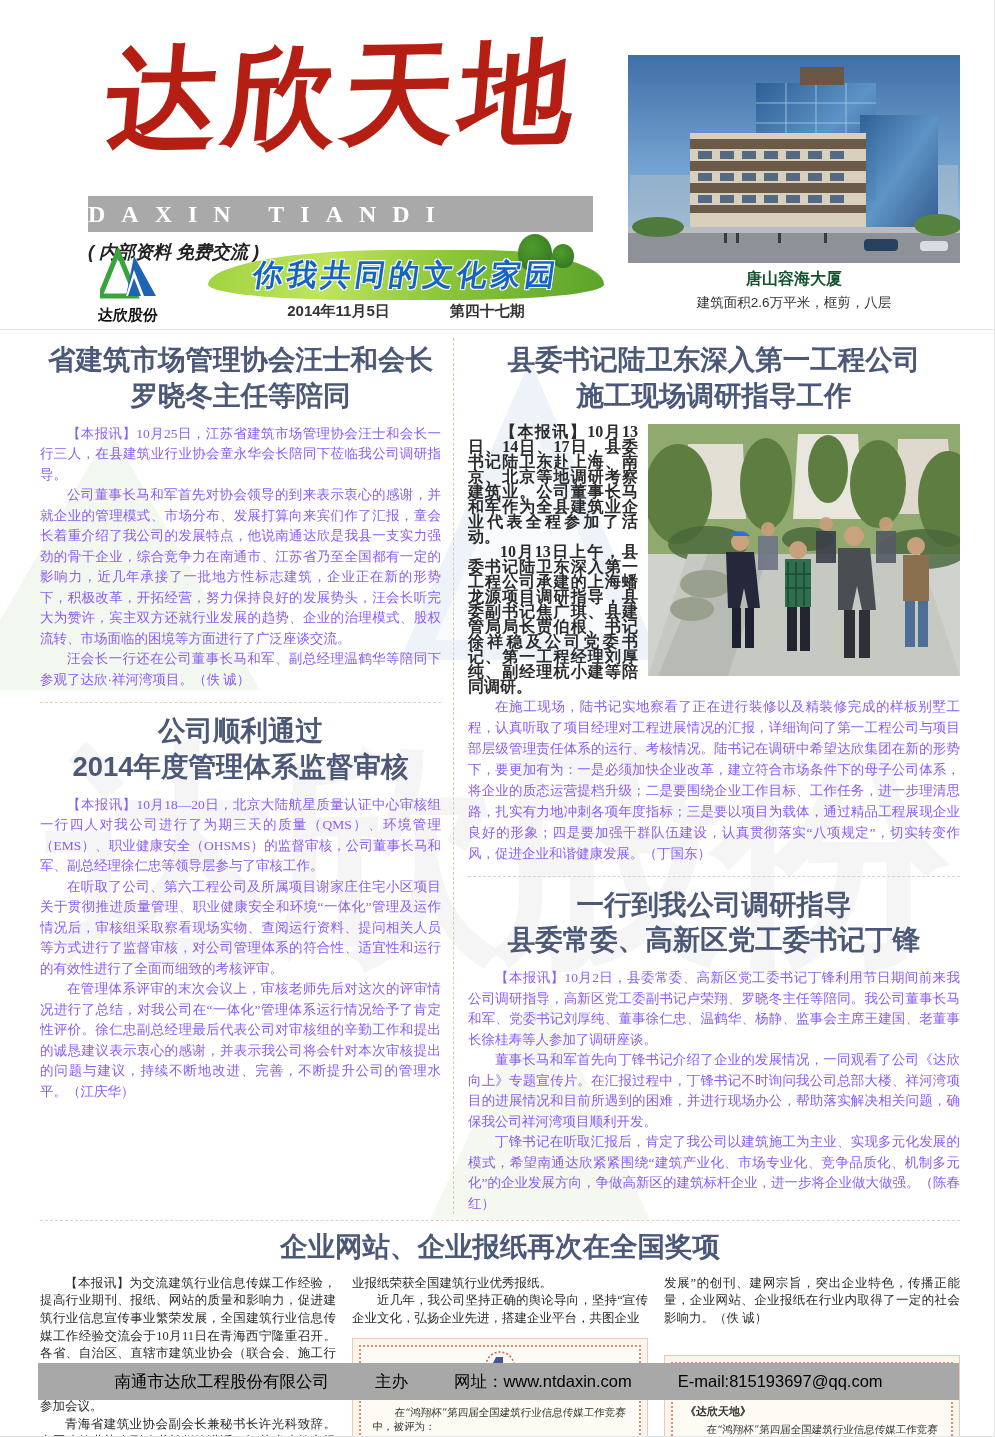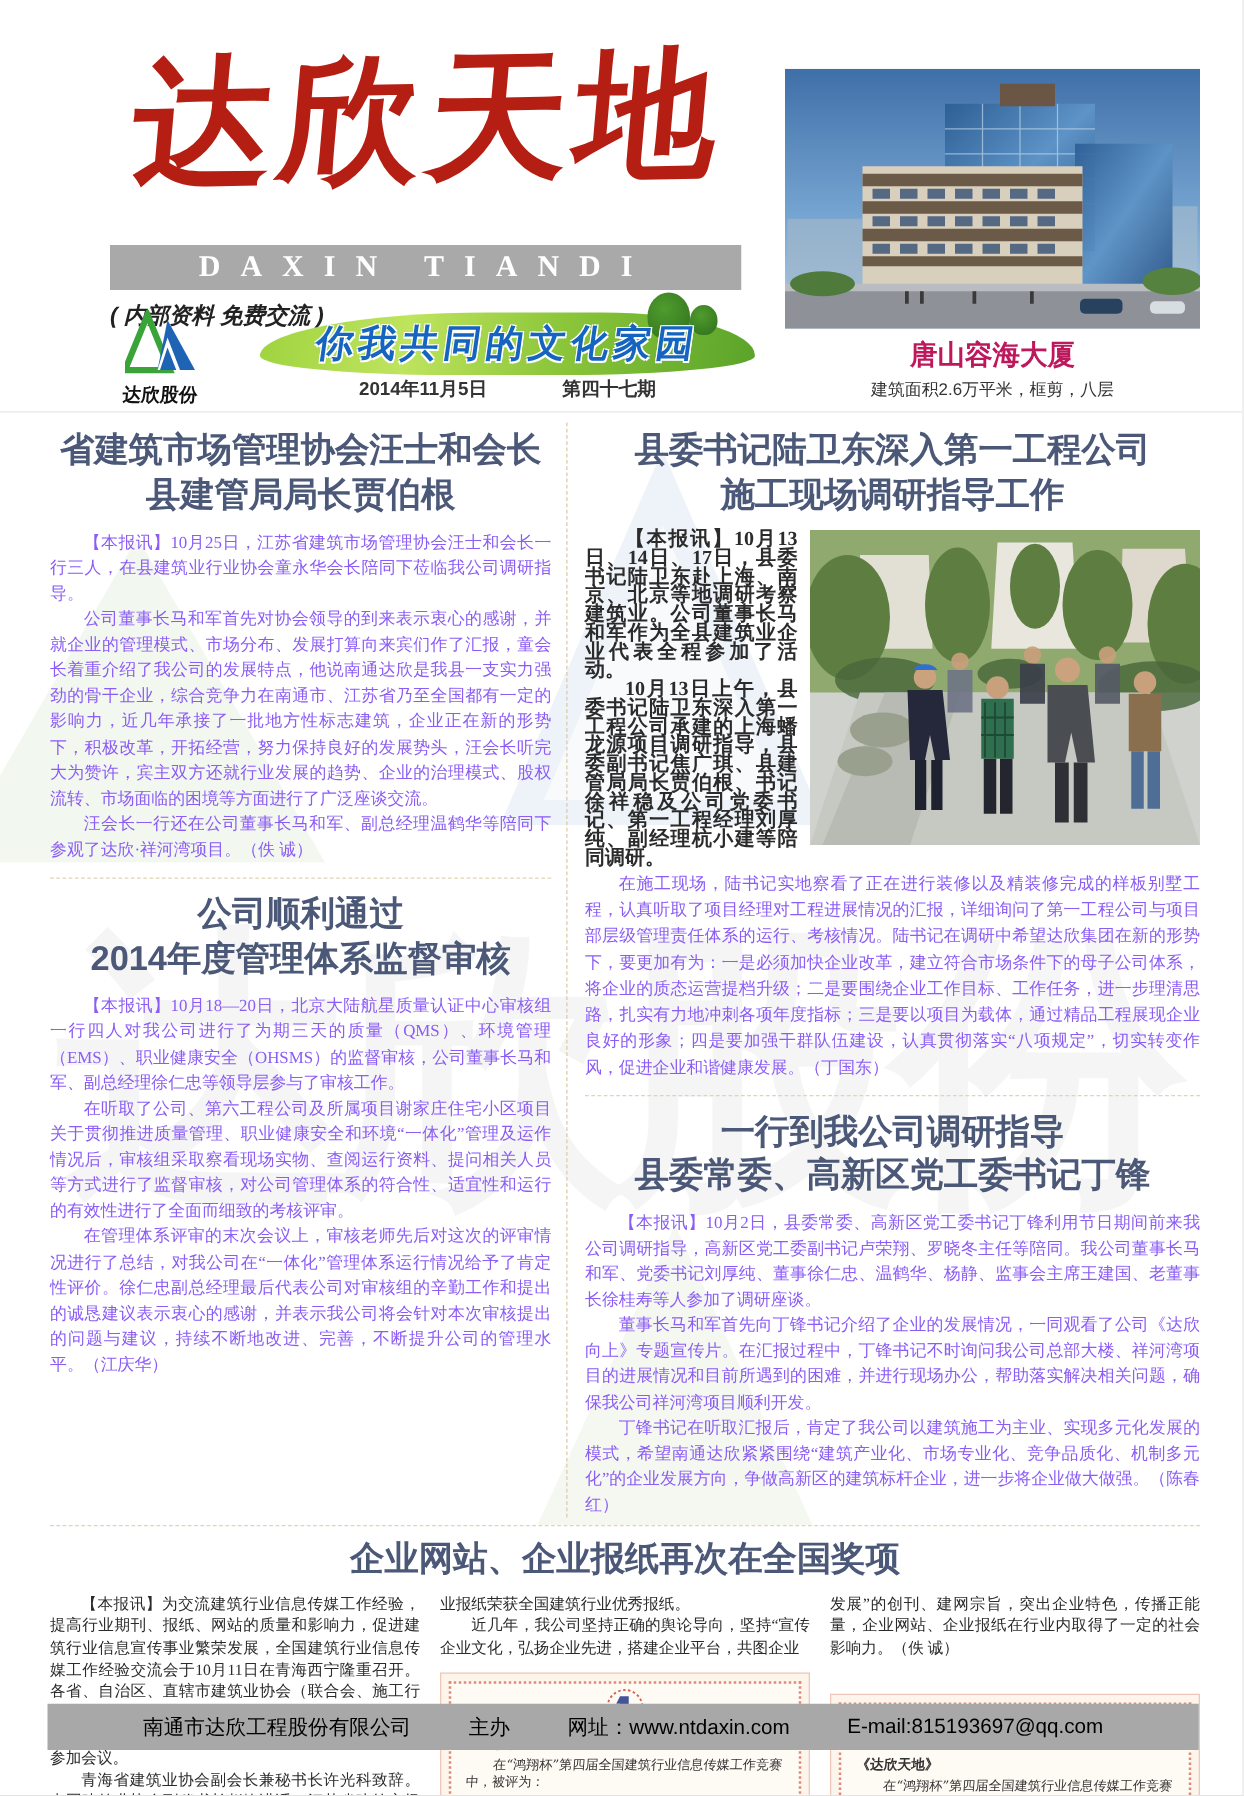--- a/index.html
+++ b/index.html
@@ -19,21 +19,21 @@
   
   .masthead { position:relative; height:330px; border-bottom:1px solid #e8e8e8; z-index:1; }
   .mast-title {
     position:absolute; left:78px; top:28px; width:530px; text-align:center;
     font-family:"DejaVu Serif",serif; font-weight:bold; font-size:112px; line-height:1.2;
     color:#b51f13; transform:skewX(-6deg) rotate(-1deg); letter-spacing:6px; white-space:nowrap;
   }
   .mast-en {
     position:absolute; left:88px; top:196px; width:505px; height:36px; background:#a9a9a9;
     color:#fff; font-family:"Liberation Serif",serif; font-size:24px; font-weight:bold;
-    letter-spacing:16px; text-align:center; line-height:36px;
+    letter-spacing:16px; line-height:36px;
   }
   .mast-note {
     position:absolute; left:88px; top:240px; width:505px; 
     font-size:18px; font-weight:bold; color:#222; font-family:"Liberation Sans",sans-serif;font-style:italic;
   }
   .logo-box { position:absolute; left:88px; top:248px; width:80px; text-align:center; }
   .logo-label { font-size:15px; font-weight:bold; font-family:"DejaVu Serif",serif; color:#111; margin-top:2px; transform:skewX(-5deg); }
   .slogan-banner {
     position:absolute; left:208px; top:250px; width:396px; height:50px;
     background:linear-gradient(100deg,#9fd33f 0%,#bfe45e 30%,#8cc63a 60%,#5aa32a 100%);
@@ -48,21 +48,21 @@
   }
   .tree { position:absolute; border-radius:50% 50% 45% 45%; background:radial-gradient(circle at 40% 35%,#4f9c2e,#2f6e1c); }
   .tree1 { width:34px; height:38px; right:52px; top:-16px; }
   .tree2 { width:22px; height:24px; right:30px; top:-6px; }
   .date-row {
     position:absolute; left:208px; top:302px; width:396px; display:flex; justify-content:center; gap:60px;
     font-family:"Liberation Sans",sans-serif; font-size:15px; font-weight:bold; color:#333;
   }
   .building-figure { position:absolute; left:628px; top:55px; width:332px; }
   .building-photo { width:332px; height:208px; display:block; }
-  .building-caption { text-align:center; font-family:"Liberation Sans",sans-serif; font-weight:bold; font-size:22px; color:#be185d; margin-top:6px; }
+  .building-caption { text-align:center; font-family:"Liberation Sans",sans-serif; font-weight:bold; font-size:16px; color:#14532d; margin-top:6px; }
   .building-subcaption { text-align:center; font-family:"Liberation Sans",sans-serif; font-size:13.5px; color:#333; margin-top:4px; }
   
   .main { position:relative; z-index:1; display:flex; padding:8px 34px 0 40px; }
   .col-left { width:432px; padding-right:12px; border-right:1px dashed #dcc9a8; }
   .col-right { flex:1; padding-left:14px; }
   h2.headline {
     font-family:"Liberation Sans","DejaVu Sans",sans-serif; color:#4b5877;
     font-size:27.5px; line-height:1.3; text-align:center; font-weight:bold; margin:4px 0 10px 0;
   }
   h2.headline span { display:block; }
@@ -229,21 +229,21 @@
       <div class="building-caption">唐山容海大厦</div>
       <div class="building-subcaption">建筑面积2.6万平米，框剪，八层</div>
     </div>
   </div>
 
   <div class="main">
 
     <div class="col-left">
       <h2 class="headline">
         <span>省建筑市场管理协会汪士和会长</span>
-        <span>县建管局局长贾伯根</span>
+        <span>罗晓冬主任等陪同</span>
       </h2>
       <div class="body-text">
         <p>【本报讯】10月25日，江苏省建筑市场管理协会汪士和会长一行三人，在县建筑业行业协会童永华会长陪同下莅临我公司调研指导。</p>
         <p>公司董事长马和军首先对协会领导的到来表示衷心的感谢，并就企业的管理模式、市场分布、发展打算向来宾们作了汇报，童会长着重介绍了我公司的发展特点，他说南通达欣是我县一支实力强劲的骨干企业，综合竞争力在南通市、江苏省乃至全国都有一定的影响力，近几年承接了一批地方性标志建筑，企业正在新的形势下，积极改革，开拓经营，努力保持良好的发展势头，汪会长听完大为赞许，宾主双方还就行业发展的趋势、企业的治理模式、股权流转、市场面临的困境等方面进行了广泛座谈交流。</p>
         <p>汪会长一行还在公司董事长马和军、副总经理温鹤华等陪同下参观了达欣·祥河湾项目。（佚 诚）</p>
       </div>
 
       <hr class="sep">
 
       <h2 class="headline">

